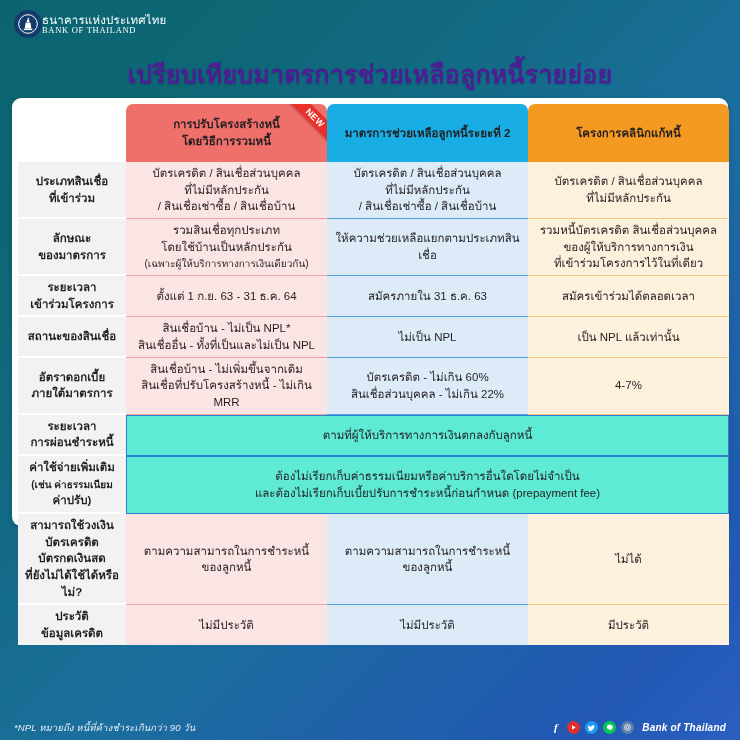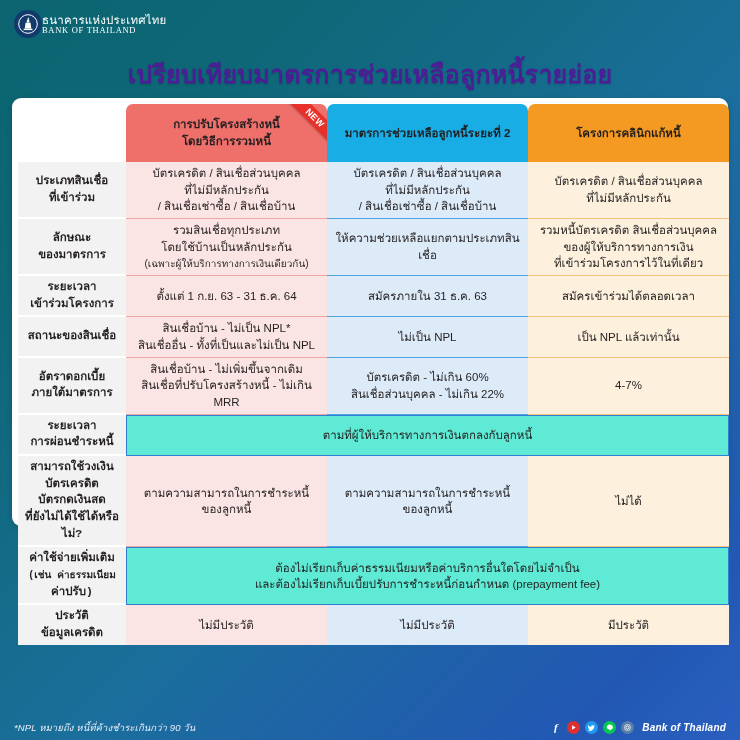--- a/index.html
+++ b/index.html
@@ -139,21 +139,20 @@
 
   
   td.rowlabel {
     background: #f2f2f2;
     color: #16459b;
     font-weight: bold;
     font-size: 11.5px;
     line-height: 1.45;
     border-bottom: 2px solid #ffffff;
     padding: 4px 4px;
-    font-family: Liberation Mono, monospace;
   }
   td.rowlabel.last { border-bottom: 0; }
 
   
   td.cell { border-bottom: 1px solid; }
   td.cell.red    { background: #fbe4e4; border-bottom-color: #eea6a4; }
   td.cell.blue   { background: #ddebf9; border-bottom-color: #4fa3e0; }
   td.cell.orange { background: #fdf1de; border-bottom-color: #f3c57e; }
 
   td.cell.red.lastrow    { border-bottom: 0; }
@@ -296,29 +295,29 @@
         <td class="cell blue"><span>บัตรเครดิต - ไม่เกิน 60%</span><br><span>สินเชื่อส่วนบุคคล - ไม่เกิน 22%</span></td>
         <td class="cell orange">4-7%</td>
       </tr>
 
       <tr>
         <td class="rowlabel"><span>ระยะเวลา</span><br><span>การผ่อนชำระหนี้</span></td>
         <td class="cell merged" colspan="3">ตามที่ผู้ให้บริการทางการเงินตกลงกับลูกหนี้</td>
       </tr>
 
       <tr>
+        <td class="rowlabel"><span>ค่าใช้จ่ายเพิ่มเติม</span><br><span class="sub">(เช่น ค่าธรรมเนียม</span><br><span>ค่าปรับ)</span></td>
+        <td class="cell merged" colspan="3"><span>ต้องไม่เรียกเก็บค่าธรรมเนียมหรือค่าบริการอื่นใดโดยไม่จำเป็น</span><br><span>และต้องไม่เรียกเก็บเบี้ยปรับการชำระหนี้ก่อนกำหนด (prepayment fee)</span></td>
+      </tr>
+
+      <tr>
         <td class="rowlabel"><span>สามารถใช้วงเงิน</span><br><span>บัตรเครดิต</span><br><span>บัตรกดเงินสด</span><br><span>ที่ยังไม่ได้ใช้ได้หรือไม่?</span></td>
         <td class="cell red"><span>ตามความสามารถในการชำระหนี้</span><br><span>ของลูกหนี้</span></td>
         <td class="cell blue"><span>ตามความสามารถในการชำระหนี้</span><br><span>ของลูกหนี้</span></td>
         <td class="cell orange">ไม่ได้</td>
-      </tr>
-
-      <tr>
-        <td class="rowlabel"><span>ค่าใช้จ่ายเพิ่มเติม</span><br><span class="sub">(เช่น ค่าธรรมเนียม</span><br><span>ค่าปรับ)</span></td>
-        <td class="cell merged" colspan="3"><span>ต้องไม่เรียกเก็บค่าธรรมเนียมหรือค่าบริการอื่นใดโดยไม่จำเป็น</span><br><span>และต้องไม่เรียกเก็บเบี้ยปรับการชำระหนี้ก่อนกำหนด (prepayment fee)</span></td>
       </tr>
 
       <tr>
         <td class="rowlabel last"><span>ประวัติ</span><br><span>ข้อมูลเครดิต</span></td>
         <td class="cell red lastrow">ไม่มีประวัติ</td>
         <td class="cell blue lastrow">ไม่มีประวัติ</td>
         <td class="cell orange lastrow">มีประวัติ</td>
       </tr>
     </tbody>
   </table>

